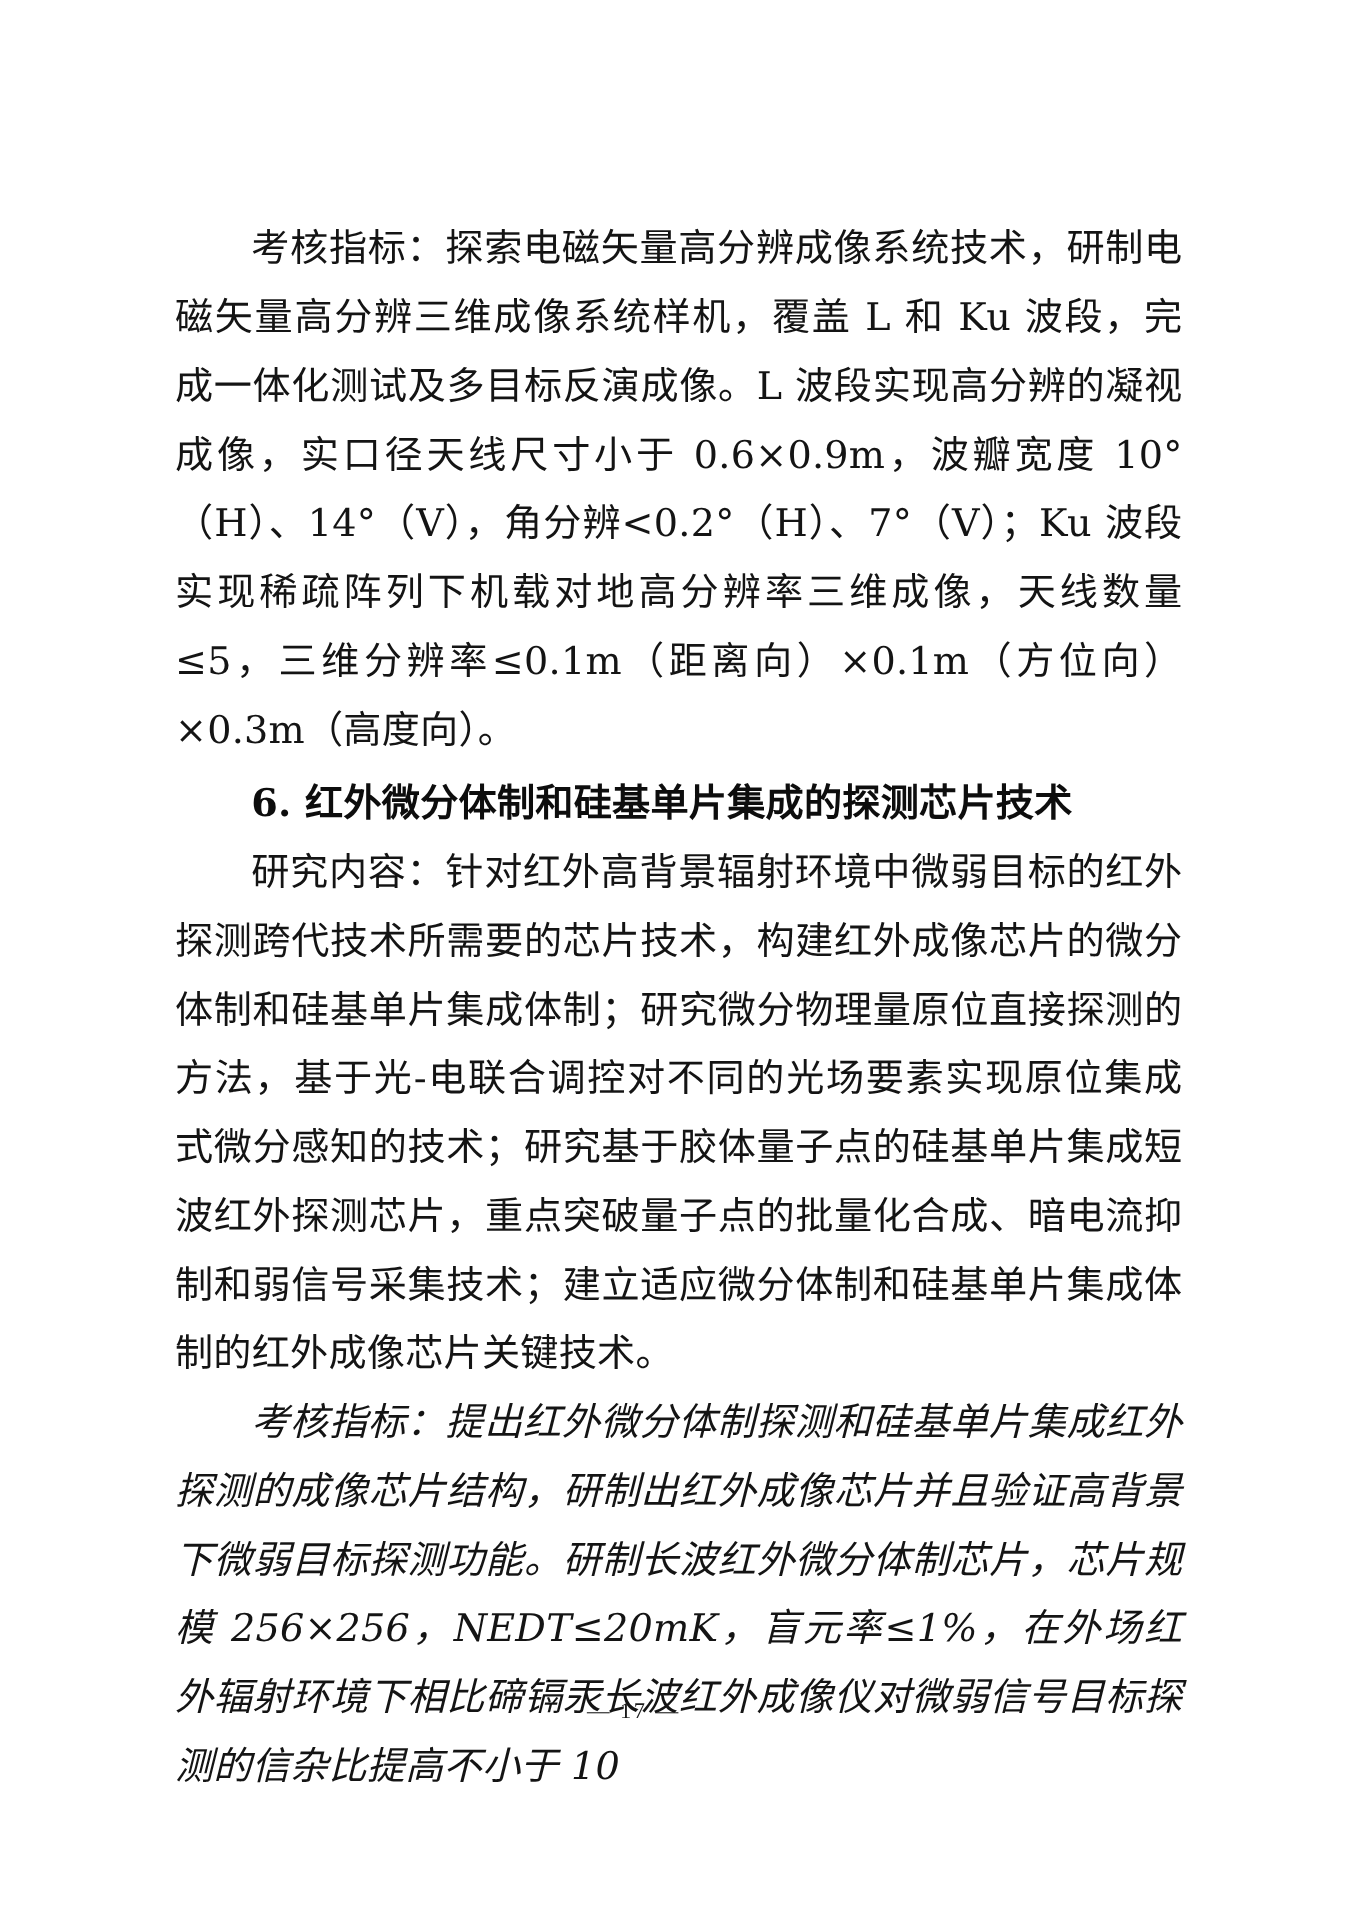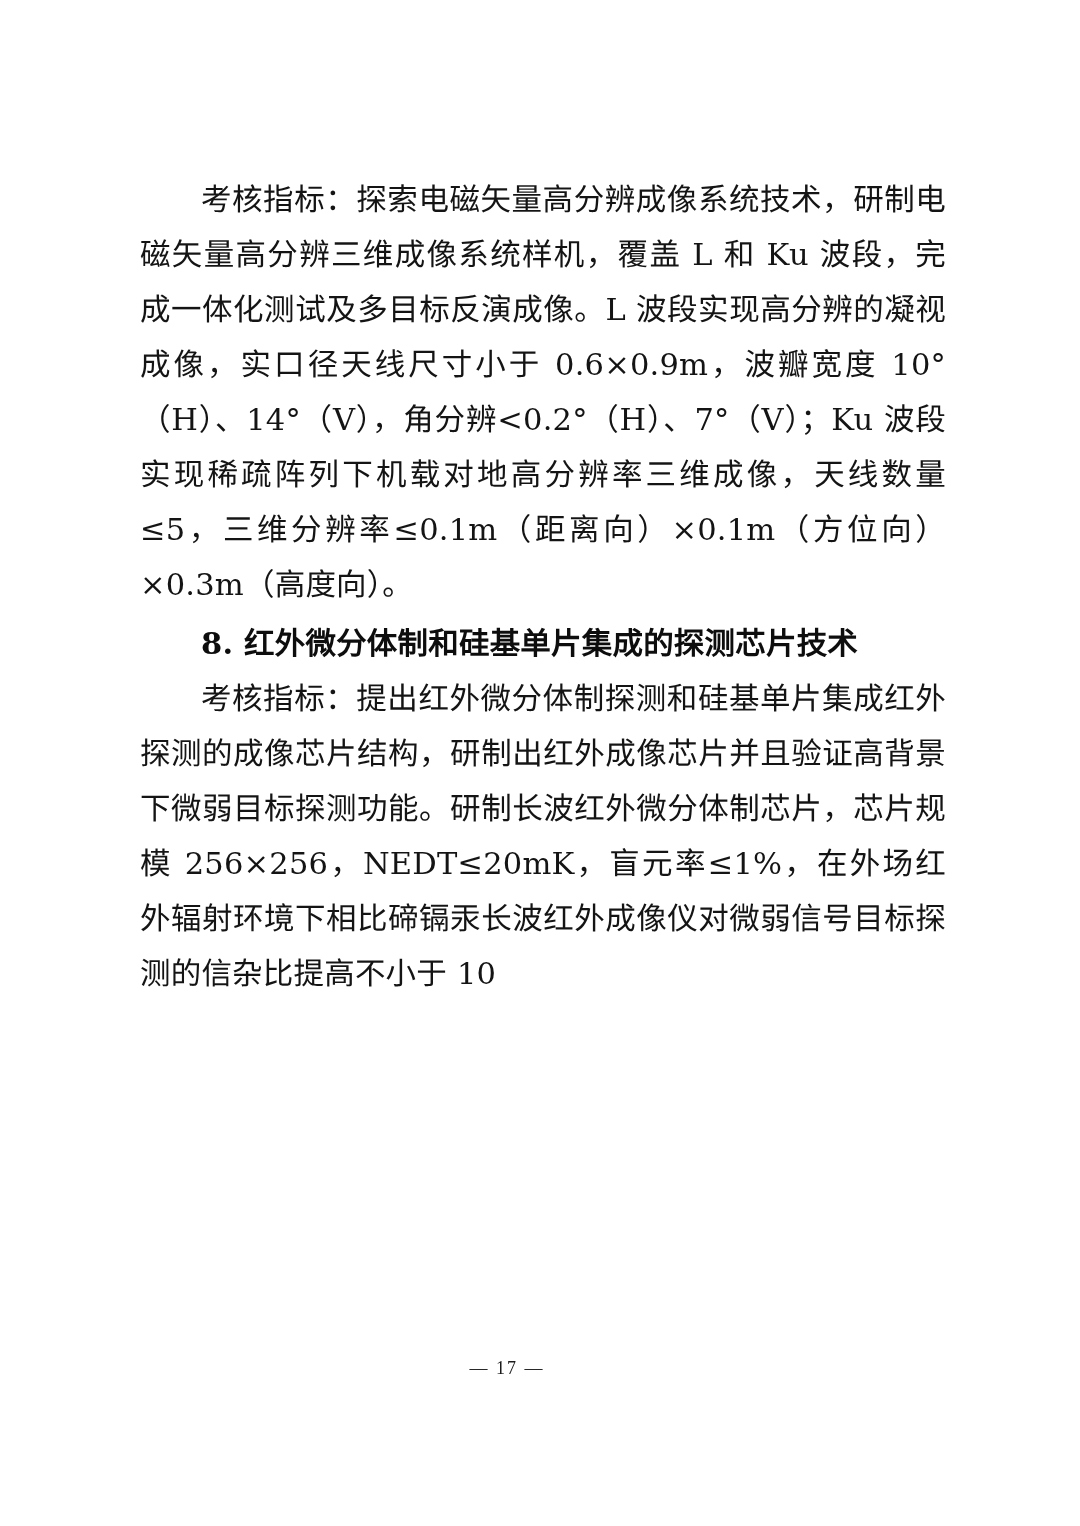--- a/index.html
+++ b/index.html
@@ -70,22 +70,23 @@
 <body>
 
 <div class="page">
 
   <div class="content">
 
     <p class="para">考核指标：探索电磁矢量高分辨成像系统技术，研制电磁矢量高分辨三维成像系统样机，覆盖 L 和 Ku 波段，完成一体化测试及多目标反演成像。L 波段实现高分辨的凝视成像，实口径天线尺寸小于 0.6×0.9m，波瓣宽度 10°（H）、14°（V），角分辨&lt;0.2°（H）、7°（V）；Ku 波段实现稀疏阵列下机载对地高分辨率三维成像，天线数量≤5，三维分辨率≤0.1m（距离向）×0.1m（方位向）×0.3m（高度向）。</p>
 
     <div class="spacer-sm"></div>
 
-    <h2 class="heading">8. 红外微分体制和硅基单片集成的探测芯片技术</h2>
+    <h2 class="heading">6. 红外微分体制和硅基单片集成的探测芯片技术</h2>
 
+    <p class="para">研究内容：针对红外高背景辐射环境中微弱目标的红外探测跨代技术所需要的芯片技术，构建红外成像芯片的微分体制和硅基单片集成体制；研究微分物理量原位直接探测的方法，基于光-电联合调控对不同的光场要素实现原位集成式微分感知的技术；研究基于胶体量子点的硅基单片集成短波红外探测芯片，重点突破量子点的批量化合成、暗电流抑制和弱信号采集技术；建立适应微分体制和硅基单片集成体制的红外成像芯片关键技术。</p>
 
     <p class="para">考核指标：提出红外微分体制探测和硅基单片集成红外探测的成像芯片结构，研制出红外成像芯片并且验证高背景下微弱目标探测功能。研制长波红外微分体制芯片，芯片规模 256×256，NEDT≤20mK，盲元率≤1%，在外场红外辐射环境下相比碲镉汞长波红外成像仪对微弱信号目标探测的信杂比提高不小于 10</p>
 
   </div>
 
   <div class="page-number">
     <span class="pn-inner">— 17 —</span>
   </div>
 
 </div>

